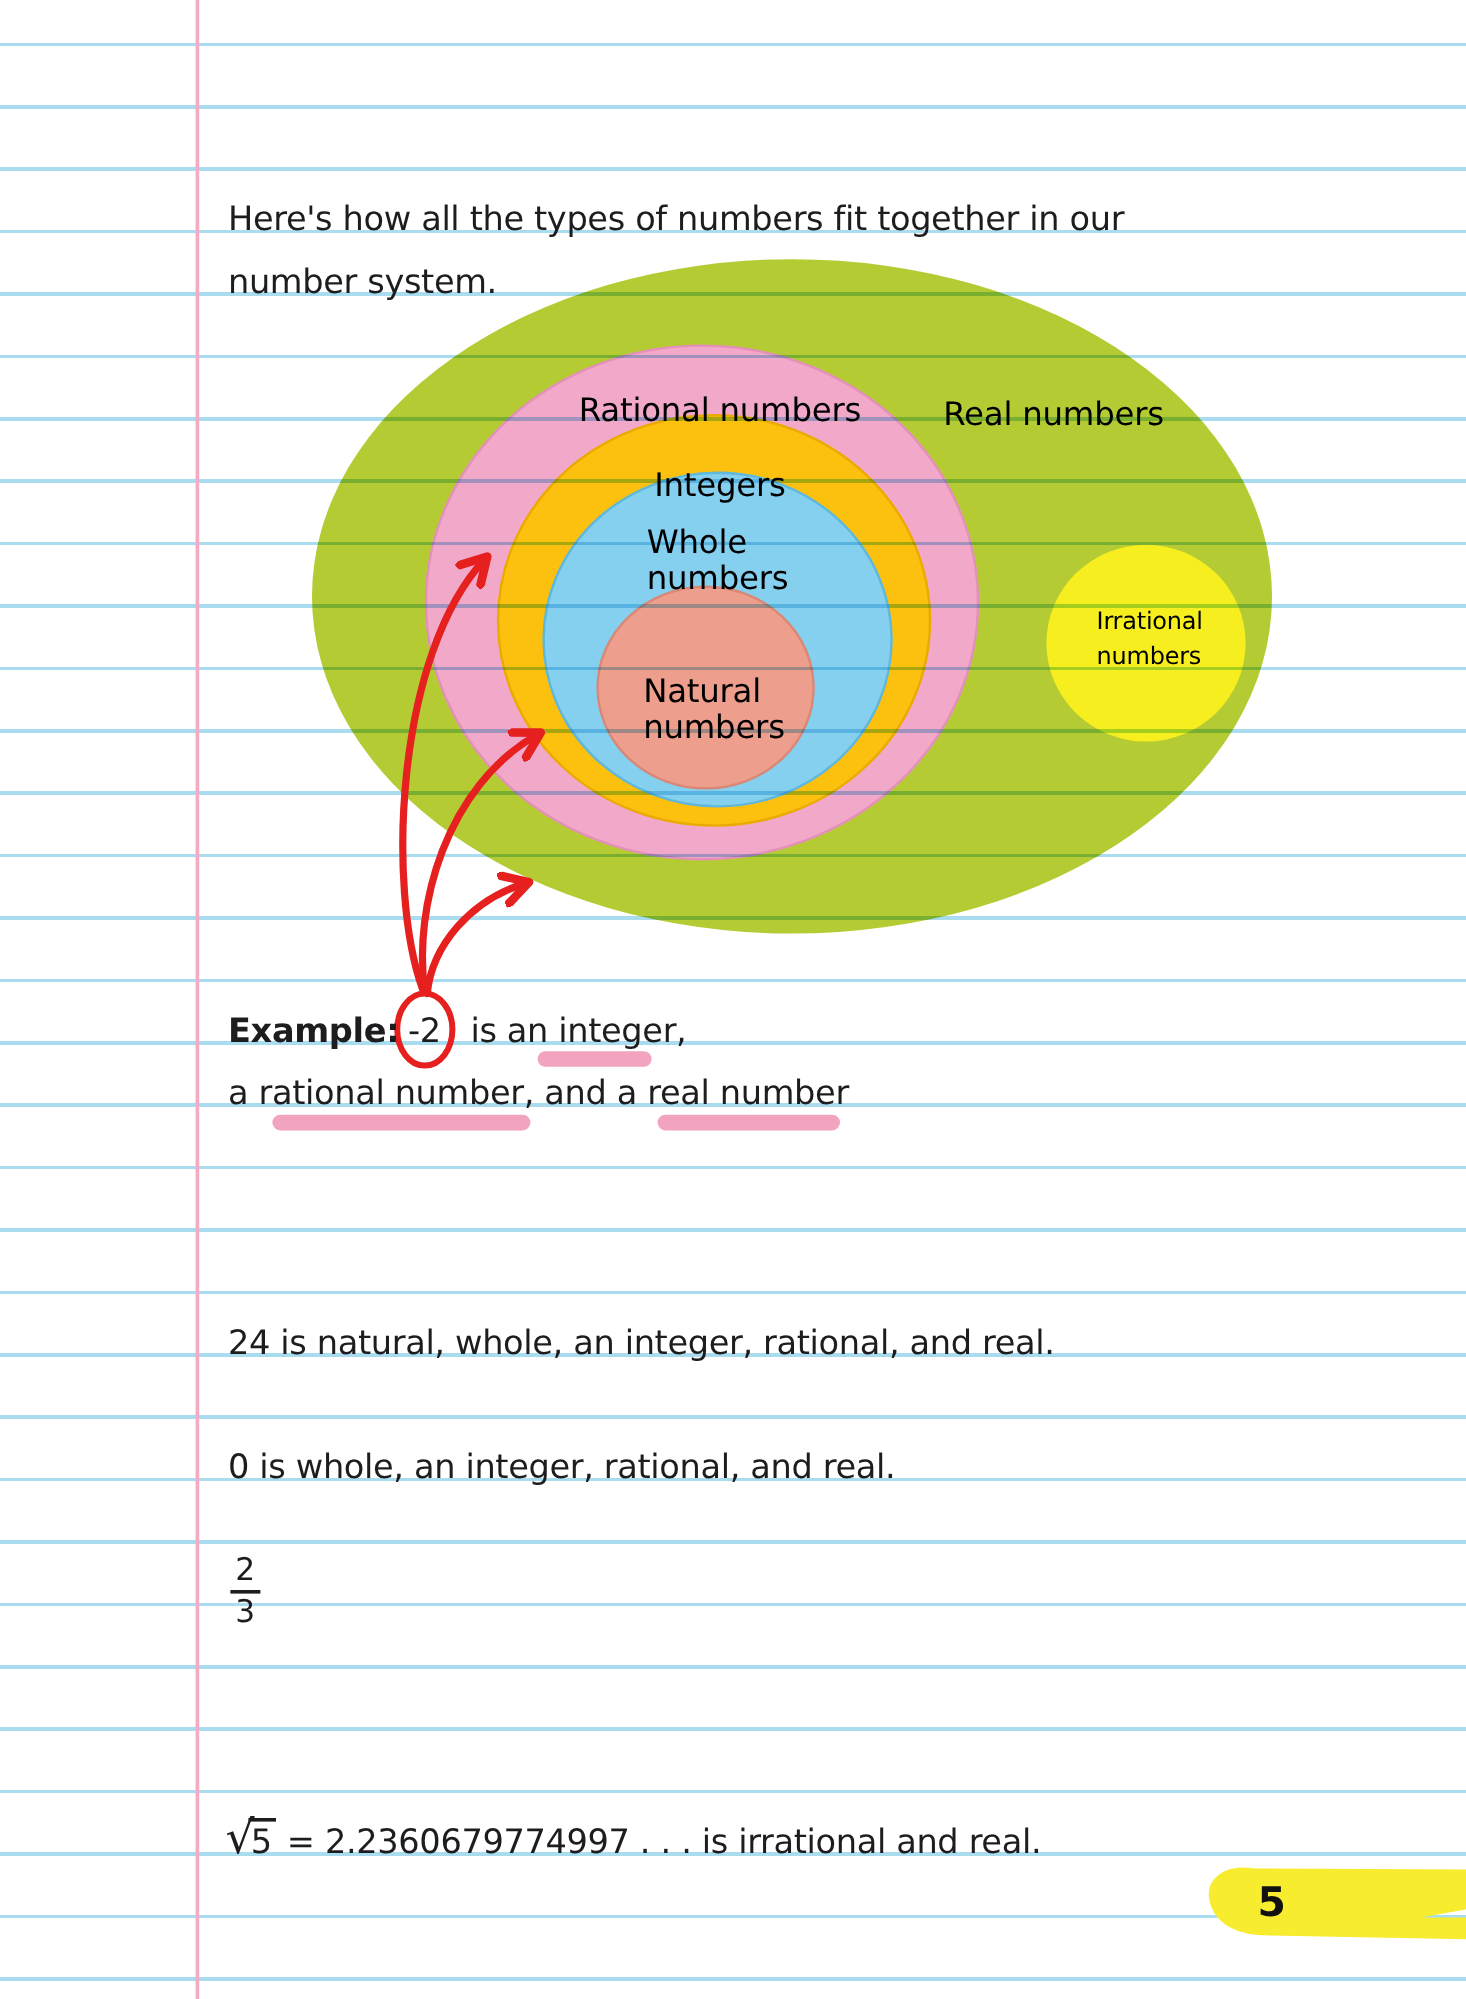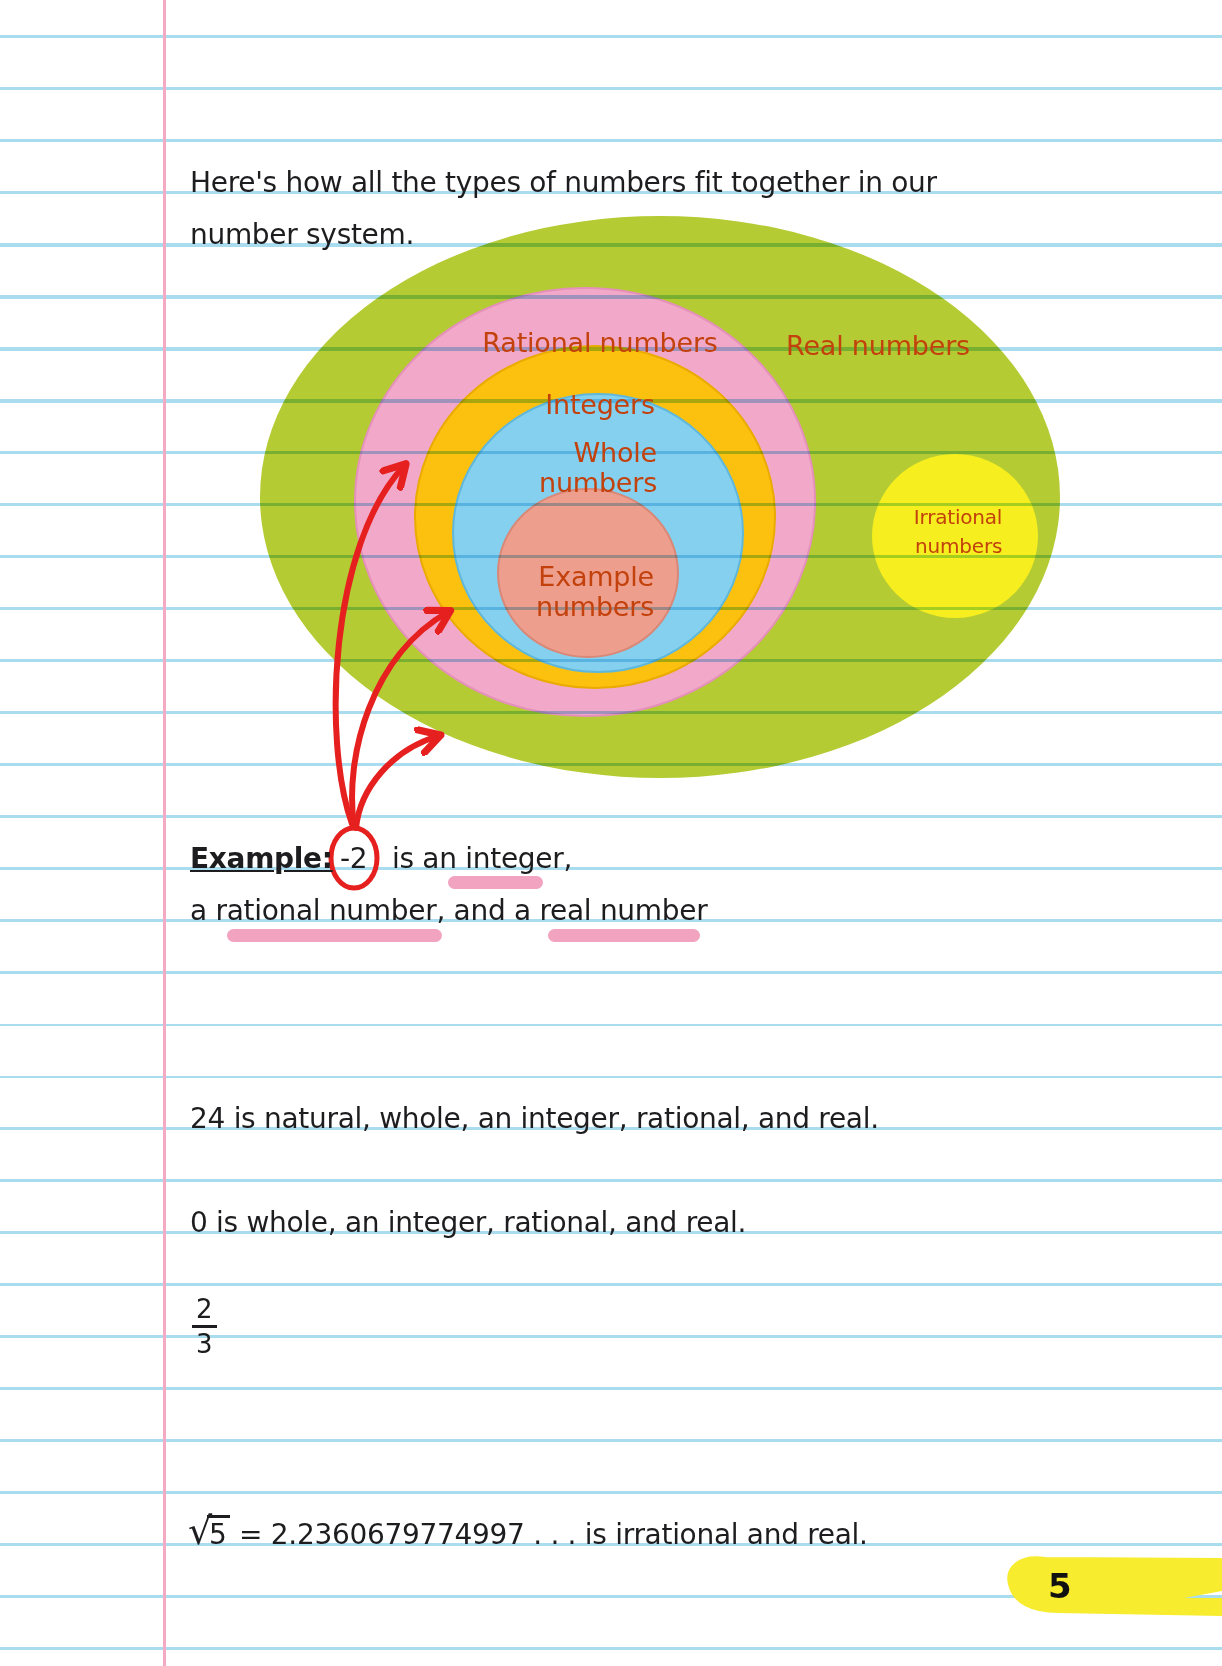--- a/index.html
+++ b/index.html
@@ -26,22 +26,22 @@
   .anno-svg{position:absolute; left:0; top:0; z-index:3; pointer-events:none;}
 
   .txt{
     position:absolute; z-index:4; white-space:nowrap;
     font-size:28px; line-height:36px; letter-spacing:-0.3px;
   }
   .bold{font-weight:bold;}
 
   .vlabel{
     position:absolute; z-index:4; transform:translateX(-50%);
-    font-size:27px; line-height:30px; text-align:right;
-    color:#c2410c; white-space:nowrap; letter-spacing:-0.2px;
+    font-size:27px; line-height:30px; text-align:left;
+    color:#000000; white-space:nowrap; letter-spacing:-0.2px;
   }
   .vlabel.small{font-size:20px; line-height:29px;}
 
   .underline{
     position:absolute; z-index:3; height:13px; border-radius:7px;
     background:#f2a3c0;
   }
 
   .frac{position:absolute; z-index:4; text-align:center; font-size:26px; line-height:28px;}
   .frac .den{display:block; border-top:3px solid #1d1d1f; padding:2px 4px 0 4px;}
@@ -72,21 +72,21 @@
   <div class="margin-line"></div>
 
   <div class="vlabel" style="left:600px; top:328px;">Rational numbers</div>
   <div class="vlabel" style="left:878px; top:331px;">Real numbers</div>
   <div class="vlabel" style="left:600px; top:390px;">Integers</div>
   <div class="vlabel" style="left:598px; top:438px;">
     <span>Whole</span><br>
     <span>numbers</span>
   </div>
   <div class="vlabel" style="left:595px; top:562px;">
-    <span>Example</span><br>
+    <span>Natural</span><br>
     <span>numbers</span>
   </div>
   <div class="vlabel small" style="left:958px; top:503px;">
     <span>Irrational</span><br>
     <span>numbers</span>
   </div>
 
   <svg class="anno-svg" width="1222" height="1666">
     <defs>
       <marker id="arrowhead" viewBox="0 0 10 10" refX="7" refY="5" markerWidth="5" markerHeight="5" orient="auto-start-reverse">
@@ -103,21 +103,21 @@
     </g>
   </svg>
 
   <div class="underline" style="left:448px; top:876px; width:95px;"></div>
   <div class="underline" style="left:227px; top:929px; width:215px;"></div>
   <div class="underline" style="left:548px; top:929px; width:152px;"></div>
 
   <div class="txt" style="left:190px; top:165px;">Here's how all the types of numbers fit together in our</div>
   <div class="txt" style="left:190px; top:217px;">number system.</div>
 
-  <div class="txt" style="left:190px; top:841px;text-decoration:underline;">
+  <div class="txt" style="left:190px; top:841px;">
     <span class="bold">Example:</span>
   </div>
   <div class="txt" style="left:340px; top:841px;">-2</div>
   <div class="txt" style="left:392px; top:841px;text-align:center;">is an integer,</div>
   <div class="txt" style="left:190px; top:893px;">a rational number, and a real number</div>
 
 
   <div class="txt" style="left:190px; top:1101px;">24 is natural, whole, an integer, rational, and real.</div>
   <div class="txt" style="left:190px; top:1205px;">0 is whole, an integer, rational, and real.</div>
 

